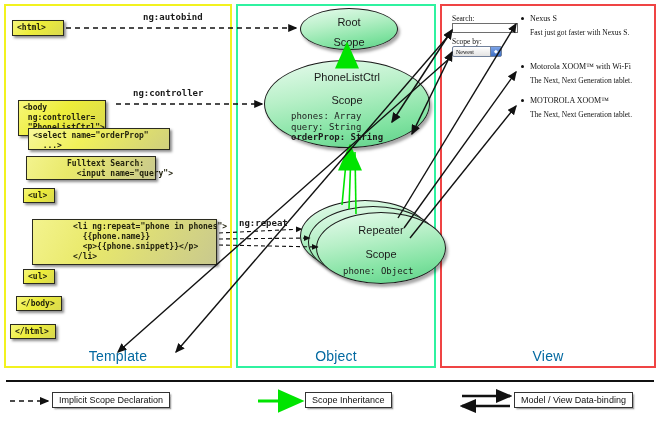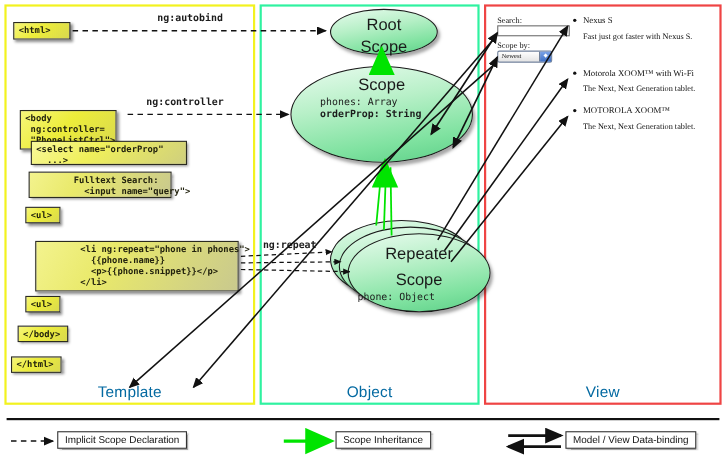--- a/index.html
+++ b/index.html
@@ -64,21 +64,21 @@
     box-sizing: border-box;
     border: 1.6px solid #1b1b1b;
     border-radius: 50%;
     background: linear-gradient(170deg, #e8fbee 0%, #b8f0c8 38%, #7fe2a0 75%, #5ccf87 100%);
     box-shadow: 2px 3px 3px rgba(0,0,0,.35);
     text-align: center;
     color: #111;
   }
   .scope .title {
     font-family: "Liberation Sans", sans-serif;
-    font-size: 15px;
+    font-size: 11px;
     line-height: 13px;
     color: #1a1a1a;
   }
   .scope .props {
     font-family: "DejaVu Sans Mono", monospace;
     font-size: 9px;
     line-height: 10.5px;
     color: #1c1c1c;
     text-align: left;
   }
@@ -88,21 +88,21 @@
 
   #scope-ctrl { left: 264px; top: 60px; width: 166px; height: 88px; }
   #scope-ctrl .title { padding-top: 10px; }
   #scope-ctrl .props { margin: 4px 0 0 26px; }
 
   .scope-rep { width: 130px; height: 72px; }
   #scope-rep1 { left: 300px; top: 200px; }
   #scope-rep2 { left: 308px; top: 206px; }
   #scope-rep3 { left: 316px; top: 212px; }
   #scope-rep3 .title { padding-top: 11px; }
-  #scope-rep3 .props { margin: 5px 0 0 8px; }
+  #scope-rep3 .props { margin: 5px 0 0 26px; }
   .view-label {
     position: absolute;
     font-family: "Liberation Serif", serif;
     font-size: 7.5px;
     color: #111;
   }
   #view-search-label { left: 452px; top: 14px; }
   #view-search-input {
     position: absolute; left: 452px; top: 23px;
     width: 66px; height: 10px;
@@ -227,23 +227,25 @@
   <div class="codebox" style="left:16px; top:296px; width:46px; height:15px;">&lt;/body&gt;</div>
 
   <div class="codebox" style="left:10px; top:324px; width:46px; height:15px;">&lt;/html&gt;</div>
 
   <div class="scope" id="scope-root">
     <div class="title">Root</div>
     <div class="title">Scope</div>
   </div>
 
   <div class="scope" id="scope-ctrl">
+    <div class="title">PhoneListCtrl</div>
     <div class="title">Scope</div>
     <div class="props">
       <div>phones: Array</div>
+      <div>query: String</div>
       <div style="font-weight:bold">orderProp: String</div>
     </div>
   </div>
 
   <div class="scope scope-rep" id="scope-rep1"></div>
   <div class="scope scope-rep" id="scope-rep2"></div>
   <div class="scope scope-rep" id="scope-rep3">
     <div class="title">Repeater</div>
     <div class="title">Scope</div>
     <div class="props">

